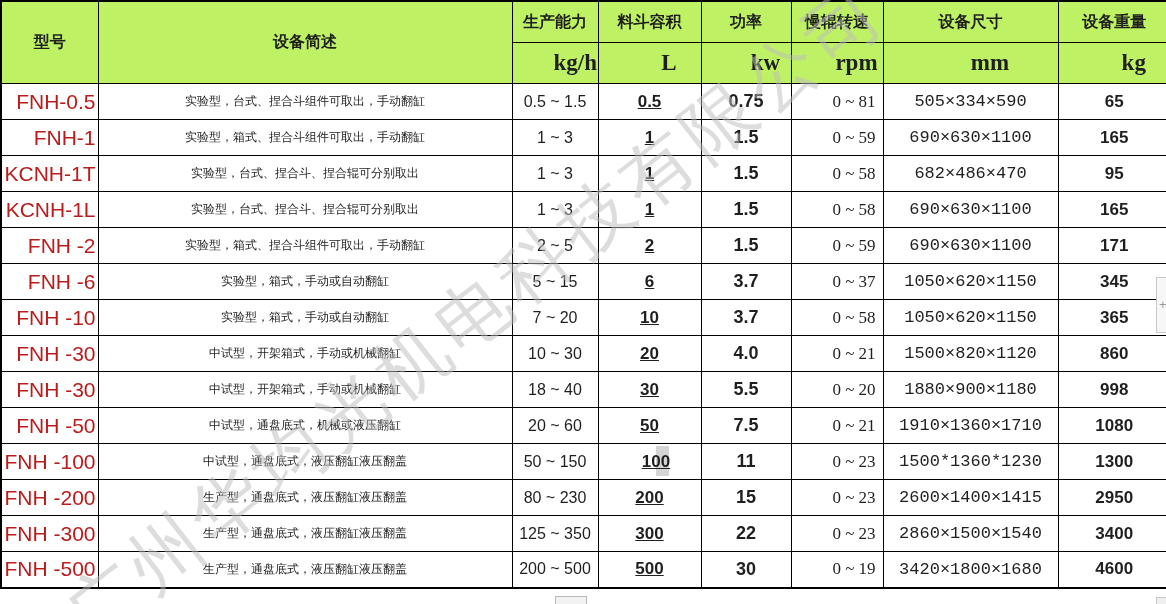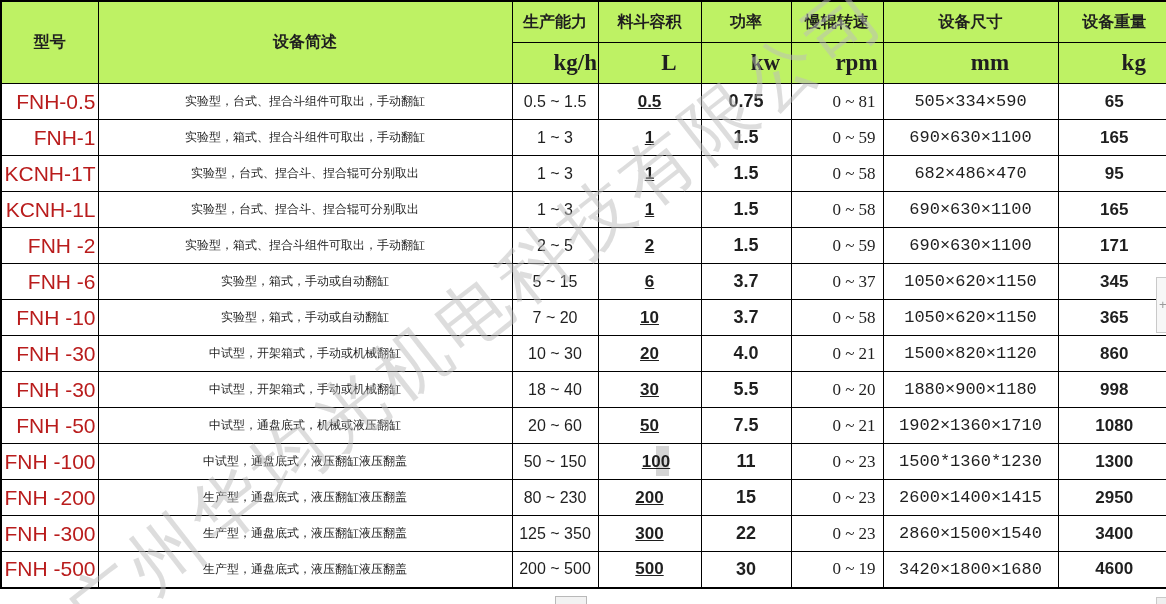--- a/index.html
+++ b/index.html
@@ -180,21 +180,21 @@
           <td class="col-dimensions">1880×900×1180</td>
           <td class="col-weight">998</td>
         </tr>
         <tr>
           <td class="col-model">FNH -50</td>
           <td class="col-description">中试型，通盘底式，机械或液压翻缸</td>
           <td class="col-capacity">20 ~ 60</td>
           <td class="col-volume">50</td>
           <td class="col-power">7.5</td>
           <td class="col-rpm">0 ~ 21</td>
-          <td class="col-dimensions">1902×1360×1710</td>
+          <td class="col-dimensions">1910×1360×1710</td>
           <td class="col-weight">1080</td>
         </tr>
         <tr>
           <td class="col-model">FNH -100</td>
           <td class="col-description">中试型，通盘底式，液压翻缸液压翻盖</td>
           <td class="col-capacity">50 ~ 150</td>
           <td class="col-volume artifact">100</td>
           <td class="col-power">11</td>
           <td class="col-rpm">0 ~ 23</td>
           <td class="col-dimensions">1500*1360*1230</td>

